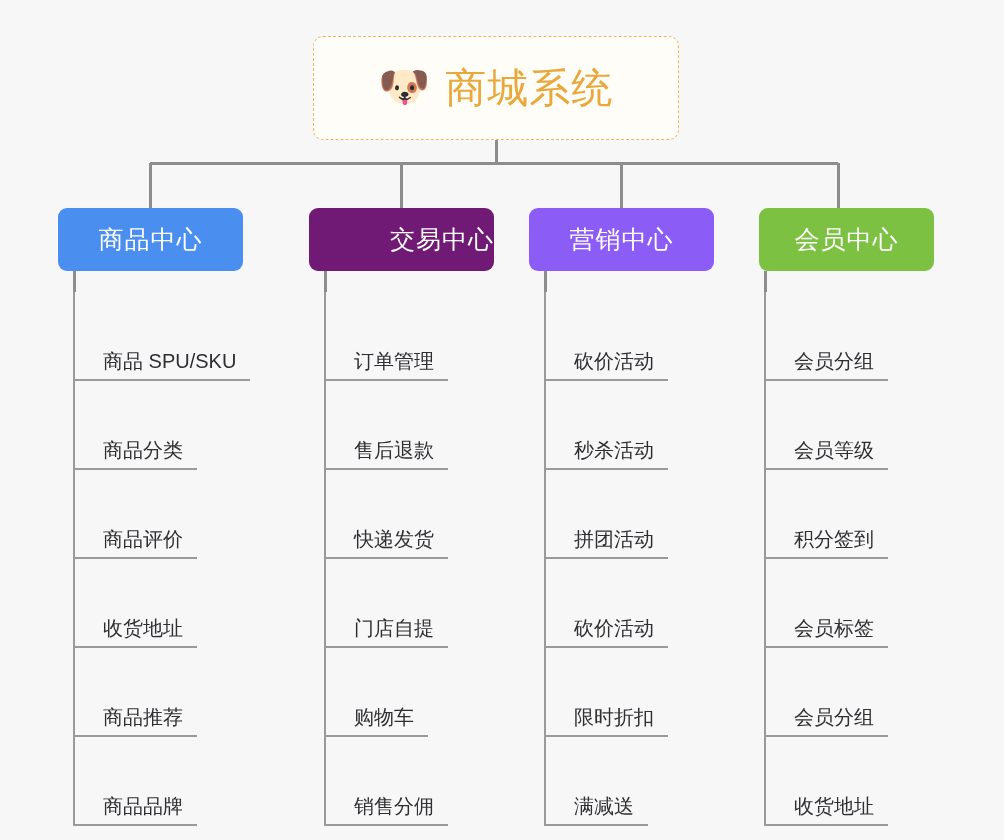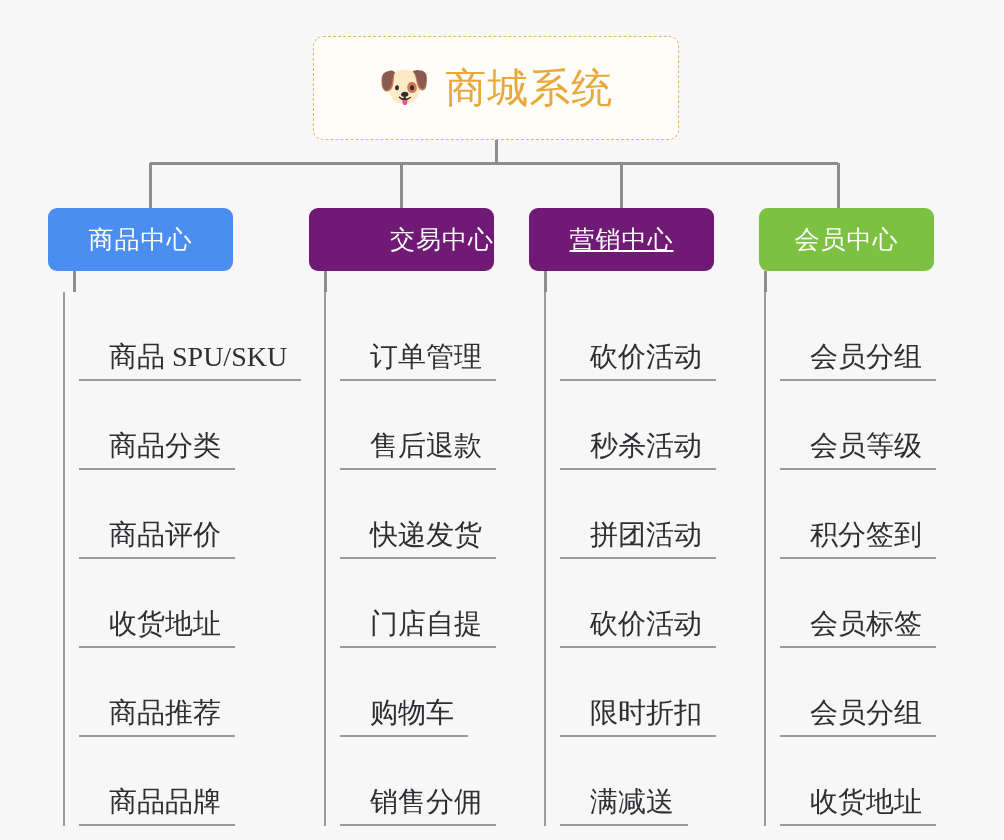--- a/index.html
+++ b/index.html
@@ -103,29 +103,28 @@
     height: 89px;
     position: relative;
     display: flex;
     align-items: flex-end;
     padding-left: 0;
   }
   .leaf-underline {
     display: inline-block;
     border-bottom: 2px solid #9a9a9a;
     padding: 0 14px 6px 30px;
-    font-size: 28px;
+    font-size: 20px;
     color: #2f2f33;
     line-height: 1.15;
     white-space: nowrap;
-    margin-left: 16px;
-  }
-
-  
-  .branch-0 { left: 48px;  width: 185px; font-family: Liberation Serif, serif; }
+  }
+
+  
+  .branch-0 { left: 58px;  width: 185px; }
   .branch-1 { left: 309px; width: 185px; }
   .branch-2 { left: 529px; width: 185px; }
   .branch-3 { left: 749px; width: 185px; }
 
   .branch-0 .leaf-list { margin-left: 15px; }
   .branch-1 .leaf-list { margin-left: 15px; }
   .branch-2 .leaf-list { margin-left: 15px; }
   .branch-3 .leaf-list { margin-left: 15px; }
 </style>
 </head>
@@ -199,21 +198,21 @@
       <li class="leaf-item">
         <span class="leaf-underline">购物车</span>
       </li>
       <li class="leaf-item">
         <span class="leaf-underline">销售分佣</span>
       </li>
     </ul>
   </div>
 
   <div class="branch branch-2">
-    <div class="branch-header" style="background: #701a75; text-decoration: underline;">
+    <div class="branch-header" style="background: #8b5cf6;">
       <span>营销中心</span>
     </div>
     <ul class="leaf-list">
       <li class="leaf-item">
         <span class="leaf-underline">砍价活动</span>
       </li>
       <li class="leaf-item">
         <span class="leaf-underline">秒杀活动</span>
       </li>
       <li class="leaf-item">

